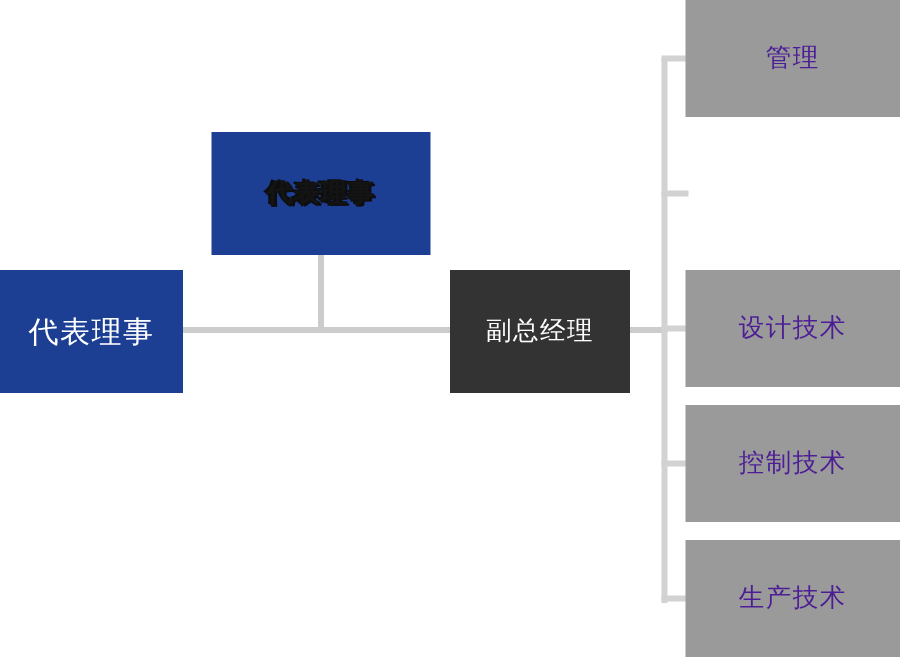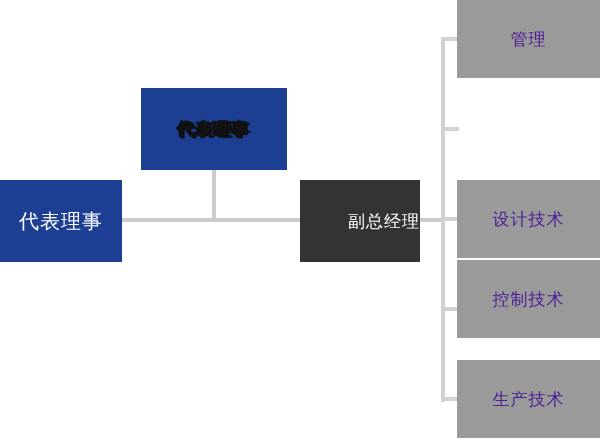--- a/index.html
+++ b/index.html
@@ -64,21 +64,20 @@
   }
   
   #node-deputy-general-manager {
     left: 300px;
     top: 180px;
     width: 120px;
     height: 82px;
     background: #333333;
     color: #ffffff;
     font-size: 17px;
-    justify-content: flex-end;
   }
   
   .node-gray {
     left: 457px;
     width: 143px;
     height: 78px;
     background: #9a9a9a;
     color: #4c1d95;
     font-size: 17px;
   }
@@ -127,21 +126,21 @@
 
   <div class="node node-gray" style="top:0px;">
     <span class="node-label">管理</span>
   </div>
 
 
   <div class="node node-gray" style="top:180px;">
     <span class="node-label">设计技术</span>
   </div>
 
-  <div class="node node-gray" style="top:260px;">
+  <div class="node node-gray" style="top:270px;">
     <span class="node-label">控制技术</span>
   </div>
 
   <div class="node node-gray" style="top:360px;">
     <span class="node-label">生产技术</span>
   </div>
 
 </div>
 
 </body></html>

